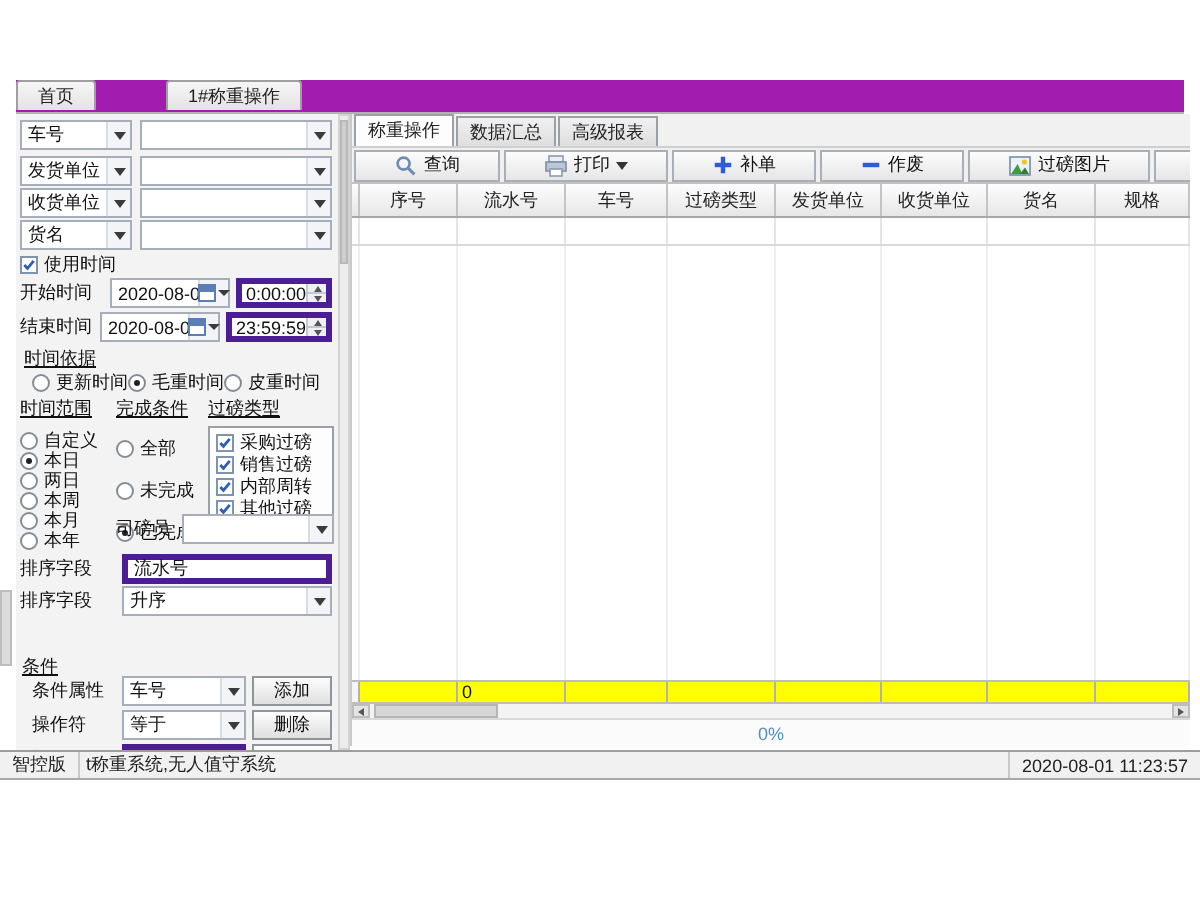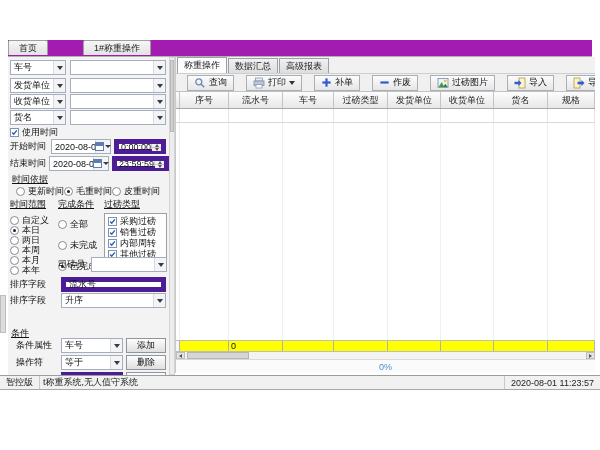--- a/index.html
+++ b/index.html
@@ -11,21 +11,21 @@
 .tabbar{left:8px;top:40px;width:584px;height:17px;display:flex;align-items:flex-start;border-bottom:1px solid #b2b2b2;background:#a21caf;gap:33px;}
 .tab{height:15px;display:flex;align-items:center;padding:0 10px;font-size:9px;color:#222;background:linear-gradient(#f6f6f6,#e3e3e3);border:1px solid #9f9f9f;border-bottom:none;border-radius:2px 2px 0 0;margin-right:2px;}
 .tab.active{height:17px;background:#ffffff;margin-bottom:-1px;}
 .tab .x{margin-left:5px;color:#8a8a8a;font-size:9px;}
 
 .leftpanel{left:8px;top:57px;width:161px;height:318px;background:#f3f3f3;overflow:hidden;}
 .combo{display:flex;align-items:center;background:#fff;border:1px solid #a6aebb;height:15px;}
 .combo .ct{flex:1;font-size:9px;color:#111;padding-left:3px;white-space:nowrap;overflow:hidden;}
 .combo .ca{width:12px;align-self:stretch;display:flex;align-items:center;justify-content:center;border-left:1px solid #d7dbe2;background:#f2f4f7;}
 .tri{width:0;height:0;border-left:3px solid transparent;border-right:3px solid transparent;border-top:4px solid #3b3b3b;}
-.tbox{background:#fff;border:5px solid #4c1d95;height:15px;font-size:9px;color:#111;display:flex;align-items:center;padding-left:3px;}
+.tbox{background:#fff;border:3px solid #4c1d95;height:15px;font-size:9px;color:#111;display:flex;align-items:center;padding-left:3px;}
 .cbx{width:9px;height:9px;border:1px solid #7e95ad;background:#fff;display:inline-flex;align-items:center;justify-content:center;flex:none;}
 .cbx svg{display:block;}
 .rb{width:9px;height:9px;border:1px solid #848d96;border-radius:50%;background:#fff;display:inline-block;position:relative;flex:none;}
 .rb.sel::after{content:"";position:absolute;left:2px;top:2px;width:3px;height:3px;border-radius:50%;background:#222;}
 .ritem{display:flex;align-items:center;gap:3px;font-size:9px;color:#111;white-space:nowrap;}
 .sbtn{height:15px;border:1px solid #8f959c;background:linear-gradient(#fdfdfd,#dfdfdf);font-size:9px;color:#111;display:flex;align-items:center;justify-content:center;}
 .spin{width:10px;align-self:stretch;border-left:1px solid #c3c9d1;display:flex;flex-direction:column;}
 .spin div{flex:1;display:flex;align-items:center;justify-content:center;background:#eef0f3;}
 .spin .u{border-bottom:1px solid #c3c9d1;}
 .tri-u{width:0;height:0;border-left:2.5px solid transparent;border-right:2.5px solid transparent;border-bottom:3px solid #555;}
@@ -34,21 +34,21 @@
 .calico::after{content:"";position:absolute;left:0;top:0;right:0;height:2.5px;background:#5b7fb4;}
 
 .vscroll{left:169px;top:57px;width:6px;height:318px;background:#ededed;border:1px solid #d3d3d3;}
 .vthumb{position:absolute;left:0;top:2px;width:4px;height:72px;background:#cfcfcf;border:1px solid #b7b7b7;}
 
 .rightpanel{left:175px;top:57px;width:420px;height:316px;display:flex;flex-direction:column;background:#fff;border-left:1px solid #c9c9c9;}
 .rtabs{height:16px;display:flex;align-items:flex-end;background:#f1f1f1;gap:1px;padding-left:1px;}
 .rtab{height:15px;display:flex;align-items:center;padding:0 6px;font-size:9px;color:#222;border:1px solid #9aa0a8;border-bottom:none;background:linear-gradient(#f0f0f0,#dedede);}
 .rtab.active{background:#fdfdfd;height:16px;}
 .toolbar{height:19px;background:#f0f0f0;border-top:1px solid #cfcfcf;border-bottom:1px solid #c2c2c2;display:flex;align-items:center;gap:2px;padding:0 1px;overflow:hidden;}
-.tbtn{display:flex;align-items:center;gap:3px;padding:0 6px;height:16px;border:1px solid #a9afb7;background:linear-gradient(#fcfcfc,#e6e6e6);font-size:9px;color:#111;white-space:nowrap;flex:none;margin-left:10px;}
+.tbtn{display:flex;align-items:center;gap:3px;padding:0 19px;height:16px;border:1px solid #a9afb7;background:linear-gradient(#fcfcfc,#e6e6e6);font-size:9px;color:#111;white-space:nowrap;flex:none;}
 .tbtn svg{display:block;flex:none;}
 .ghead{height:17px;display:flex;background:linear-gradient(#fdfdfd,#e7e7e7);border-bottom:1px solid #a8a8a8;}
 .ghead .gc{display:flex;align-items:center;justify-content:center;font-size:9px;color:#222;border-right:1px solid #c4c4c4;white-space:nowrap;overflow:hidden;}
 .grow{height:14px;display:flex;border-bottom:1px solid #d9d9d9;background:#fff;}
 .grow .gc{border-right:1px solid #e4e4e4;}
 .gbody{flex:1;display:flex;background:#fff;}
 .gbody .gc{border-right:1px solid #efefef;}
 .gsum{height:12px;display:flex;border-top:1px solid #bdbdbd;border-bottom:1px solid #bdbdbd;}
 .gsum .gc{background:#ffff00;border-right:1px solid #b2b2b2;font-size:9px;color:#111;display:flex;align-items:center;padding-left:2px;}
 .gsum .gc.ind{background:#f6f6f6;}

